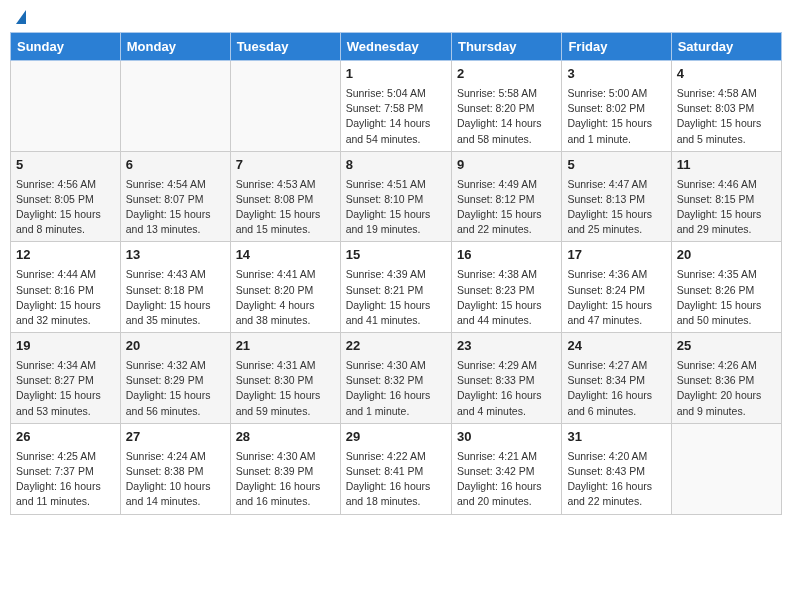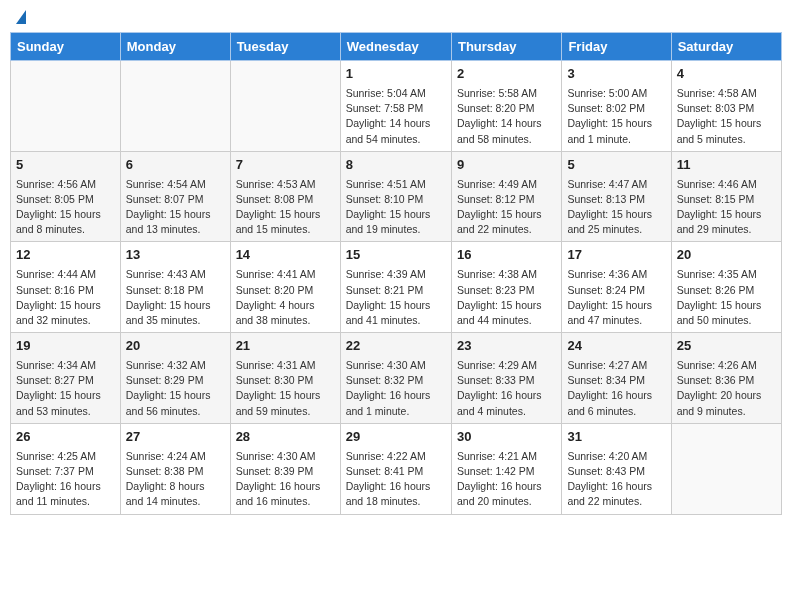--- a/index.html
+++ b/index.html
@@ -292,38 +292,38 @@
         <td>
           <span class="day-num">26</span>
           <div class="day-info">Sunrise: 4:25 AM</div>
           <div class="day-info">Sunset: 7:37 PM</div>
           <div class="day-info">Daylight: 16 hours and 11 minutes.</div>
         </td>
         <td>
           <span class="day-num">27</span>
           <div class="day-info">Sunrise: 4:24 AM</div>
           <div class="day-info">Sunset: 8:38 PM</div>
-          <div class="day-info">Daylight: 8 hours and 14 minutes.</div>
+          <div class="day-info">Daylight: 10 hours and 14 minutes.</div>
         </td>
         <td>
           <span class="day-num">28</span>
           <div class="day-info">Sunrise: 4:30 AM</div>
           <div class="day-info">Sunset: 8:39 PM</div>
           <div class="day-info">Daylight: 16 hours and 16 minutes.</div>
         </td>
         <td>
           <span class="day-num">29</span>
           <div class="day-info">Sunrise: 4:22 AM</div>
           <div class="day-info">Sunset: 8:41 PM</div>
           <div class="day-info">Daylight: 16 hours and 18 minutes.</div>
         </td>
         <td>
           <span class="day-num">30</span>
           <div class="day-info">Sunrise: 4:21 AM</div>
-          <div class="day-info">Sunset: 1:42 PM</div>
+          <div class="day-info">Sunset: 3:42 PM</div>
           <div class="day-info">Daylight: 16 hours and 20 minutes.</div>
         </td>
         <td>
           <span class="day-num">31</span>
           <div class="day-info">Sunrise: 4:20 AM</div>
           <div class="day-info">Sunset: 8:43 PM</div>
           <div class="day-info">Daylight: 16 hours and 22 minutes.</div>
         </td>
         <td class="empty"></td>
       </tr>

